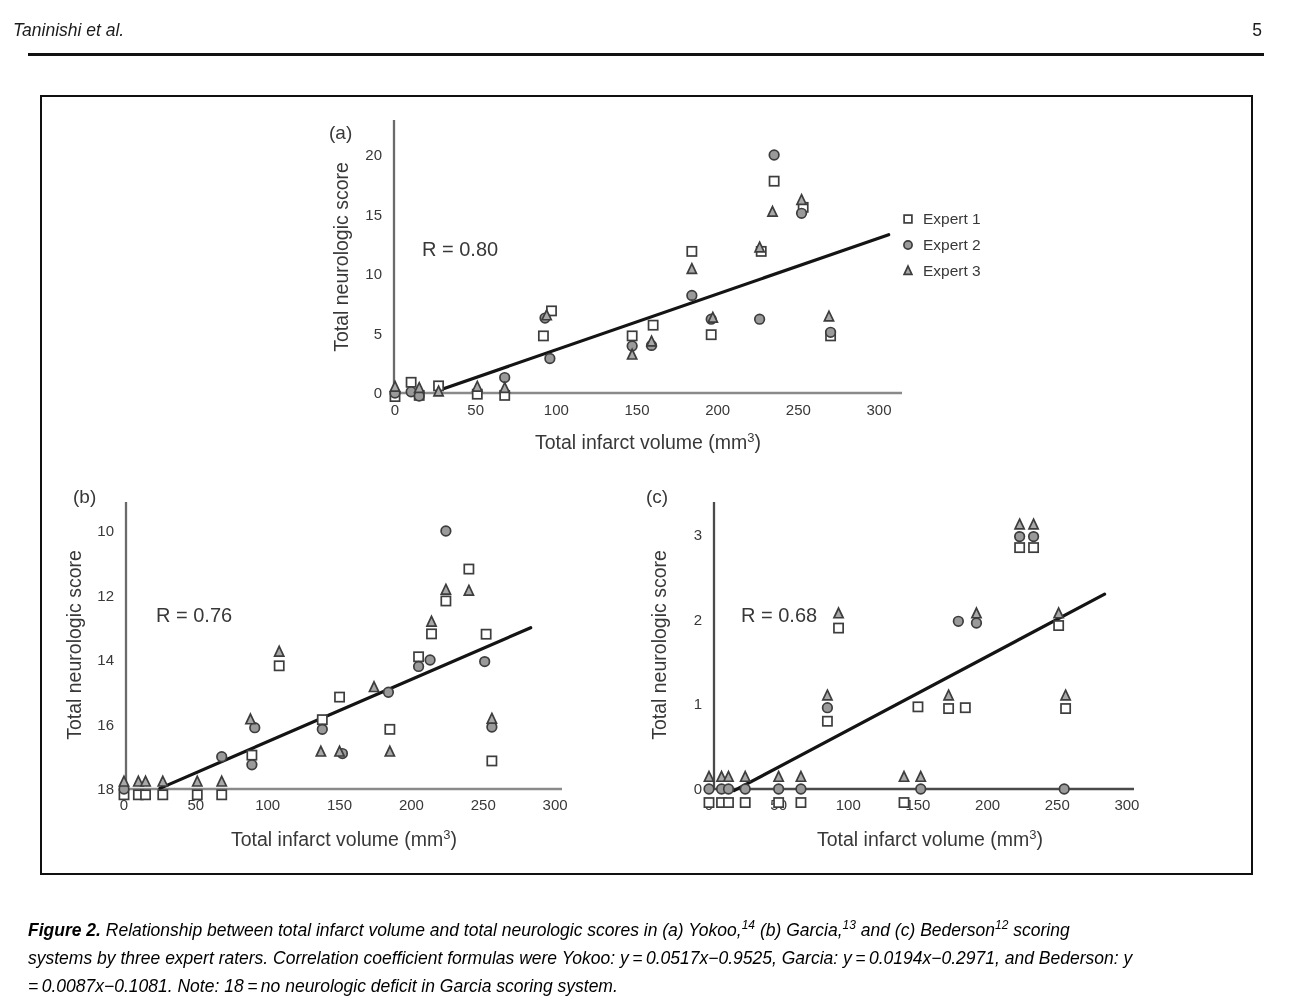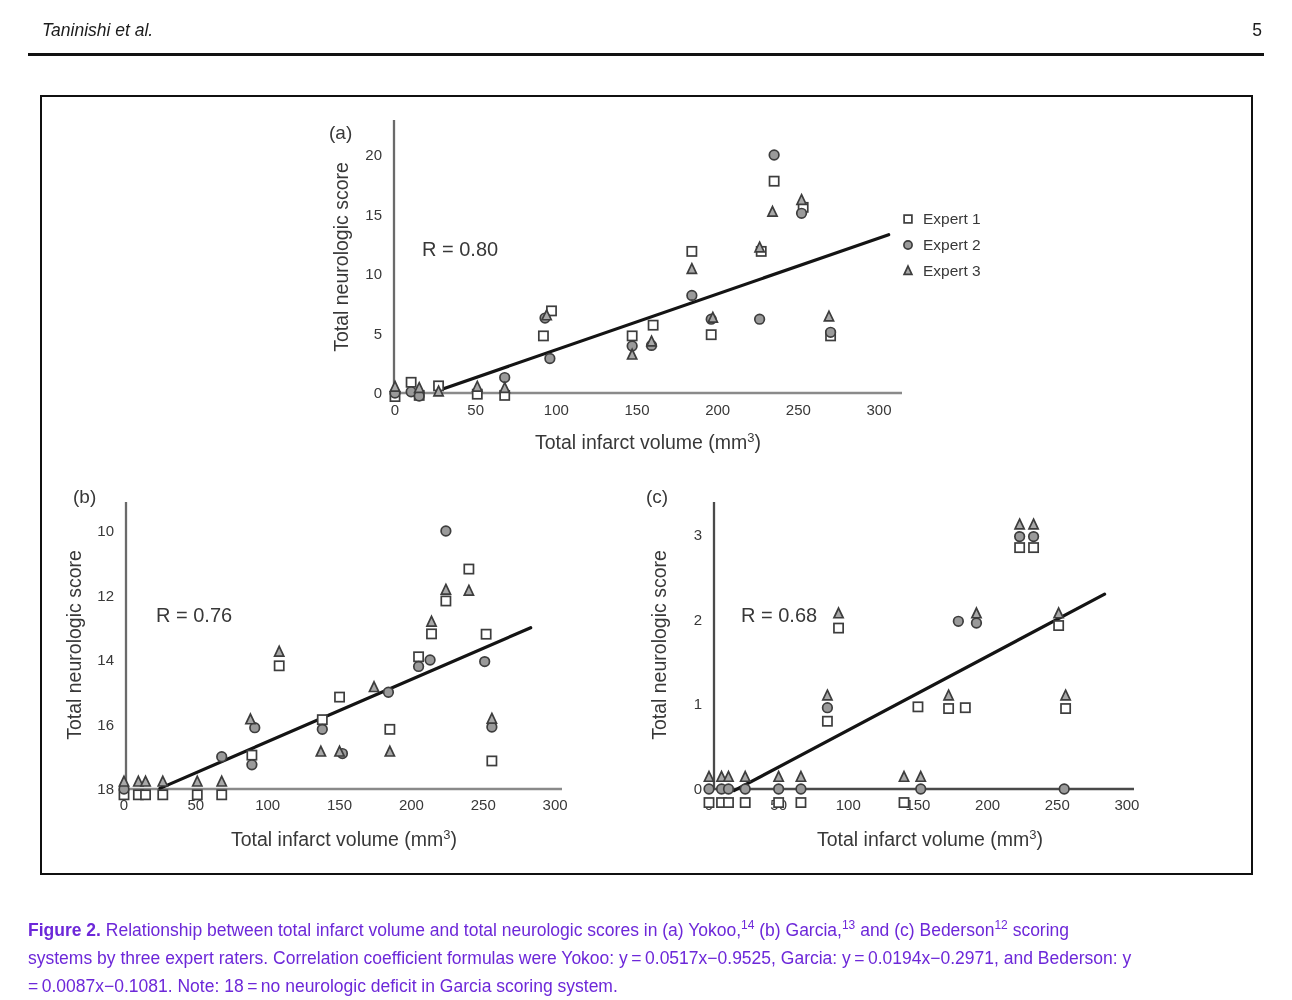--- a/index.html
+++ b/index.html
@@ -1,23 +1,23 @@
 <!DOCTYPE html>
 <html><head>
 <meta charset="utf-8">
 <style>
   html,body{margin:0;padding:0;background:#ffffff;}
   body{width:1292px;height:1000px;position:relative;font-family:"Liberation Sans",sans-serif;color:#222;}
-  .page-header{position:absolute;left:40px;right:28px;top:20px;height:26px;}
+  .page-header{position:absolute;left:11px;right:28px;top:20px;height:26px;}
   .running-title{position:absolute;left:2px;top:0;font-size:17.5px;font-style:italic;color:#1c1c1c;}
   .page-number{position:absolute;right:2px;top:0;font-size:17.5px;color:#1c1c1c;}
   .header-rule{position:absolute;left:28px;right:28px;top:53px;height:3px;background:#111;}
   .figure-box{position:absolute;left:40px;top:95px;width:1213px;height:780px;border:2.5px solid #101010;box-sizing:border-box;background:#fff;}
   .figure-box svg{position:absolute;left:0;top:0;}
-  .figure-caption{position:absolute;left:28px;top:898px;width:1110px;font-size:17.5px;line-height:1.62;color:#6d28d9;}
+  .figure-caption{position:absolute;left:28px;top:898px;width:1110px;font-size:17.5px;line-height:1.62;color:#000000;font-style:italic;}
   .figure-caption b{font-weight:bold;}
   .figure-caption .sup{font-size:12px;position:relative;top:-7px;}
 </style>
 </head>
 <body>
 
 <div class="page-header">
   <span class="running-title">Taninishi et al.</span>
   <span class="page-number">5</span>
 </div>

